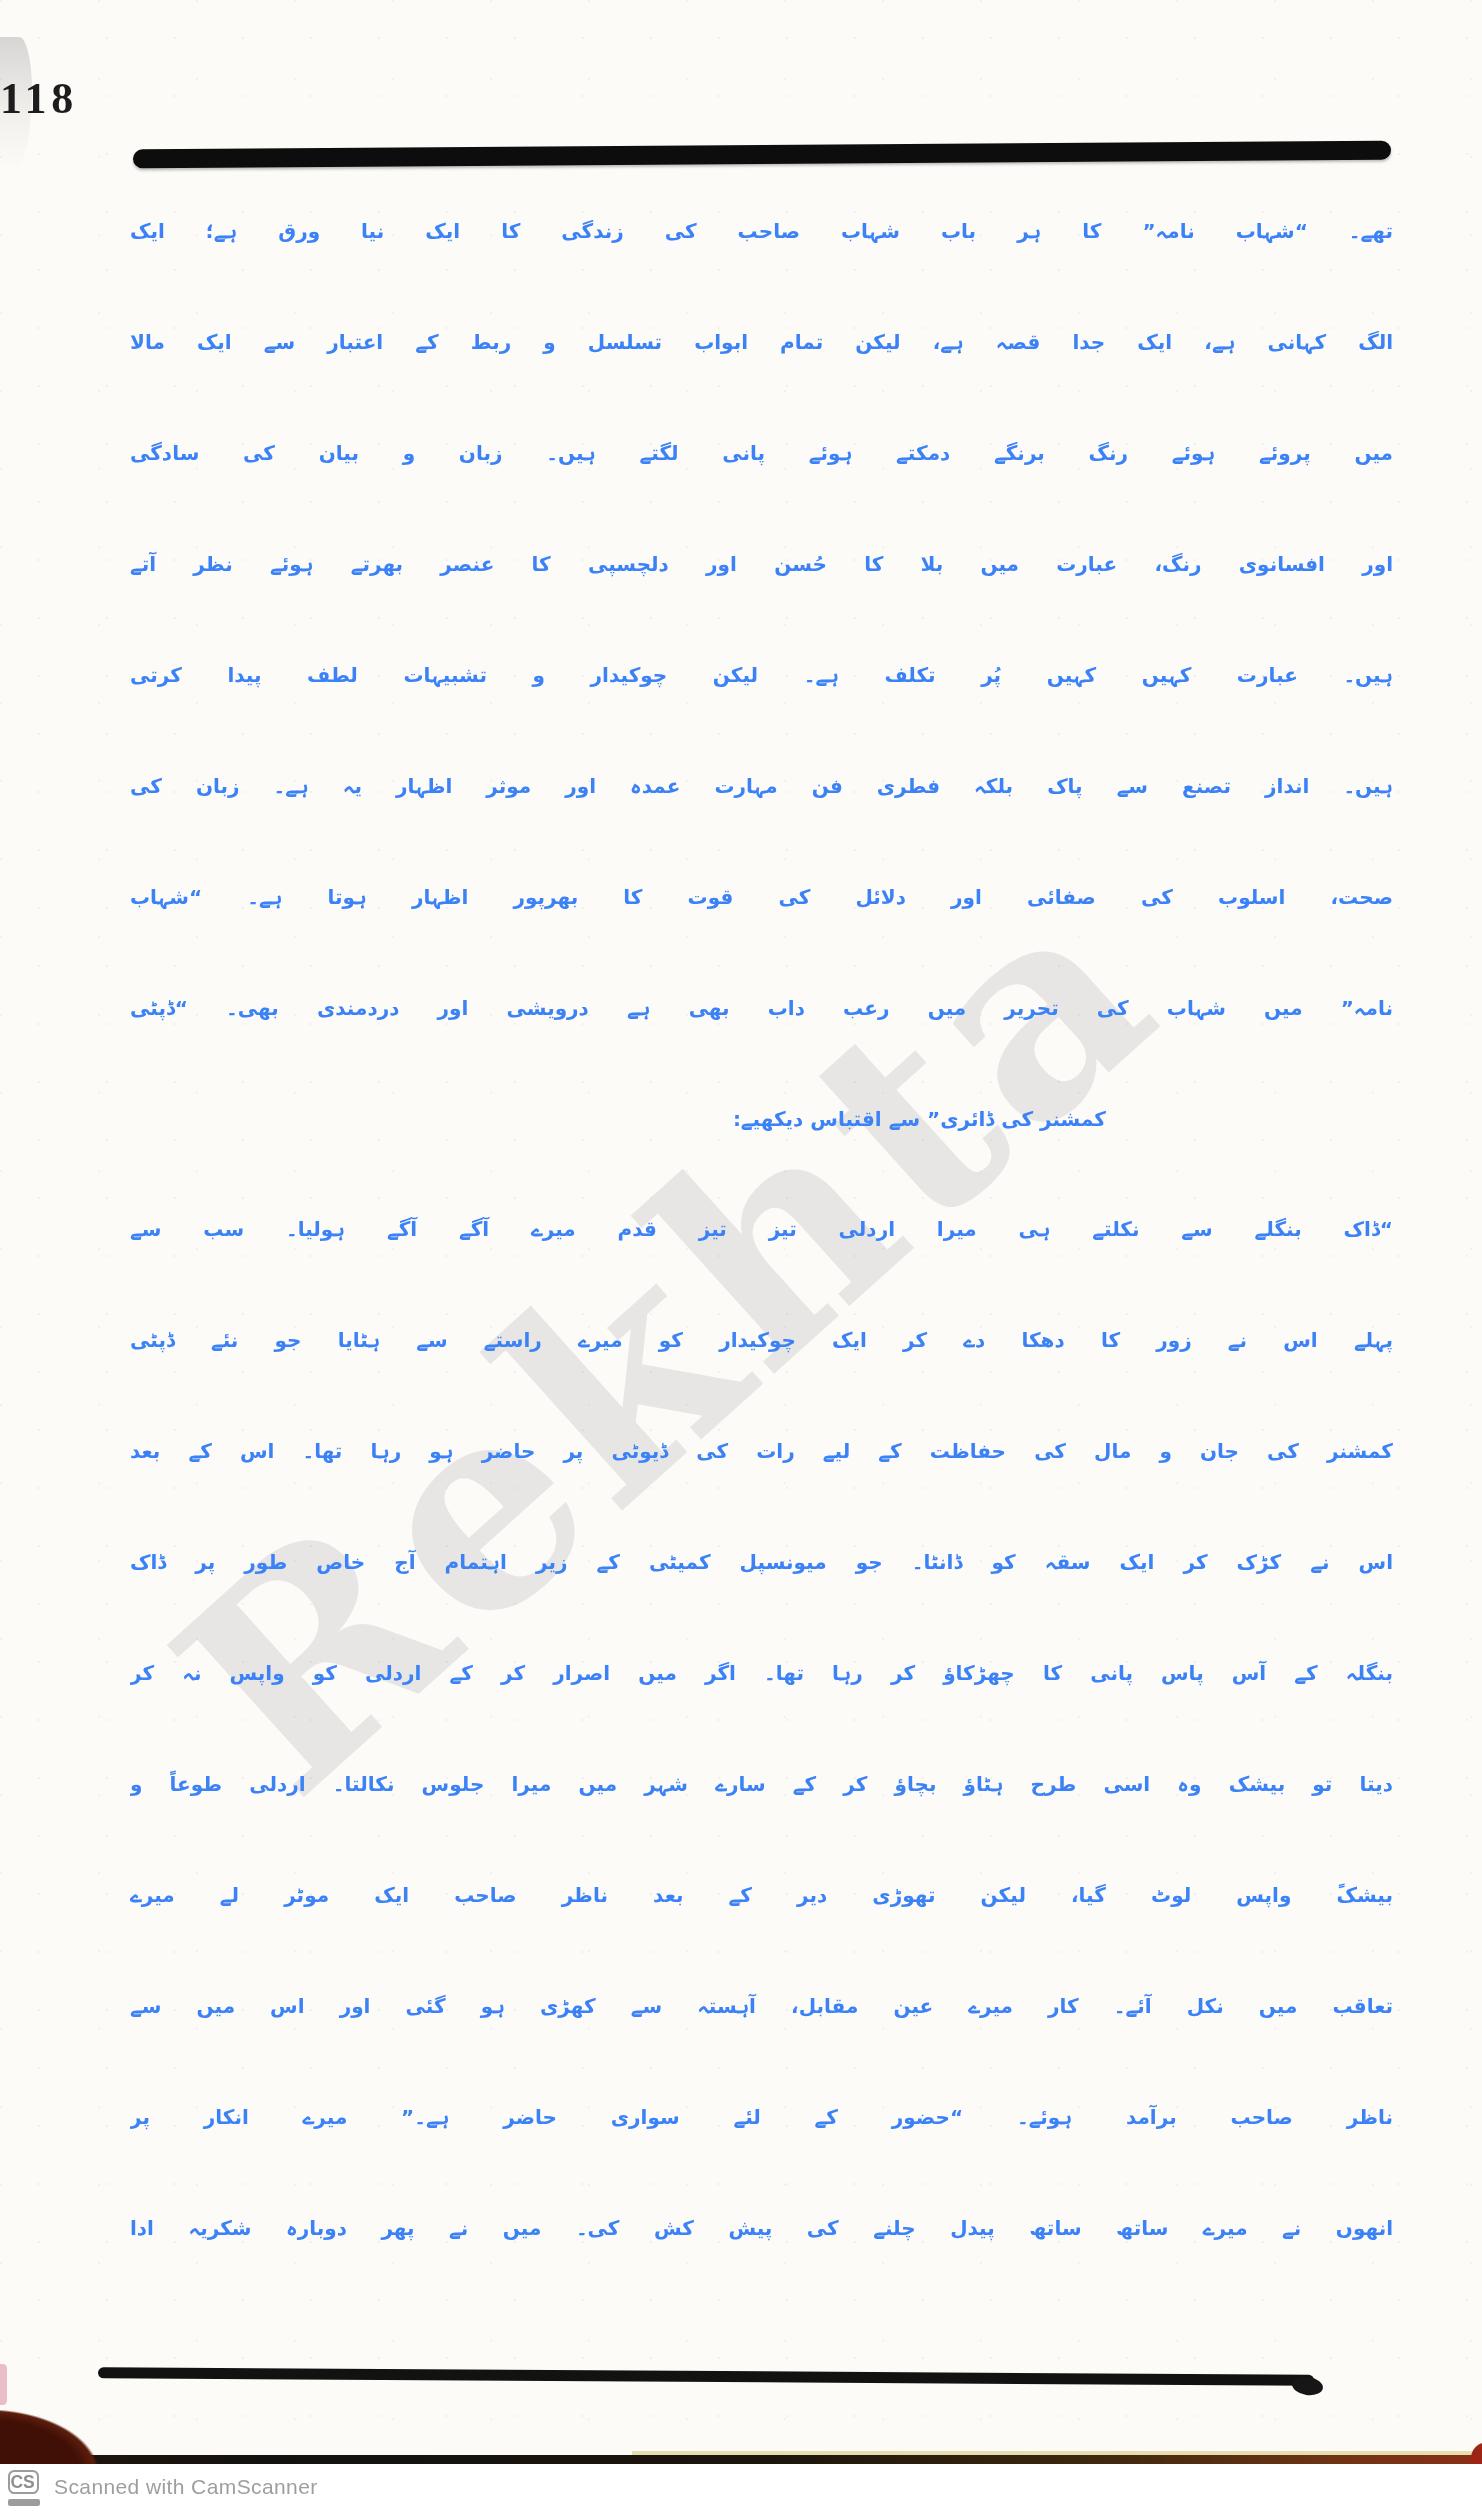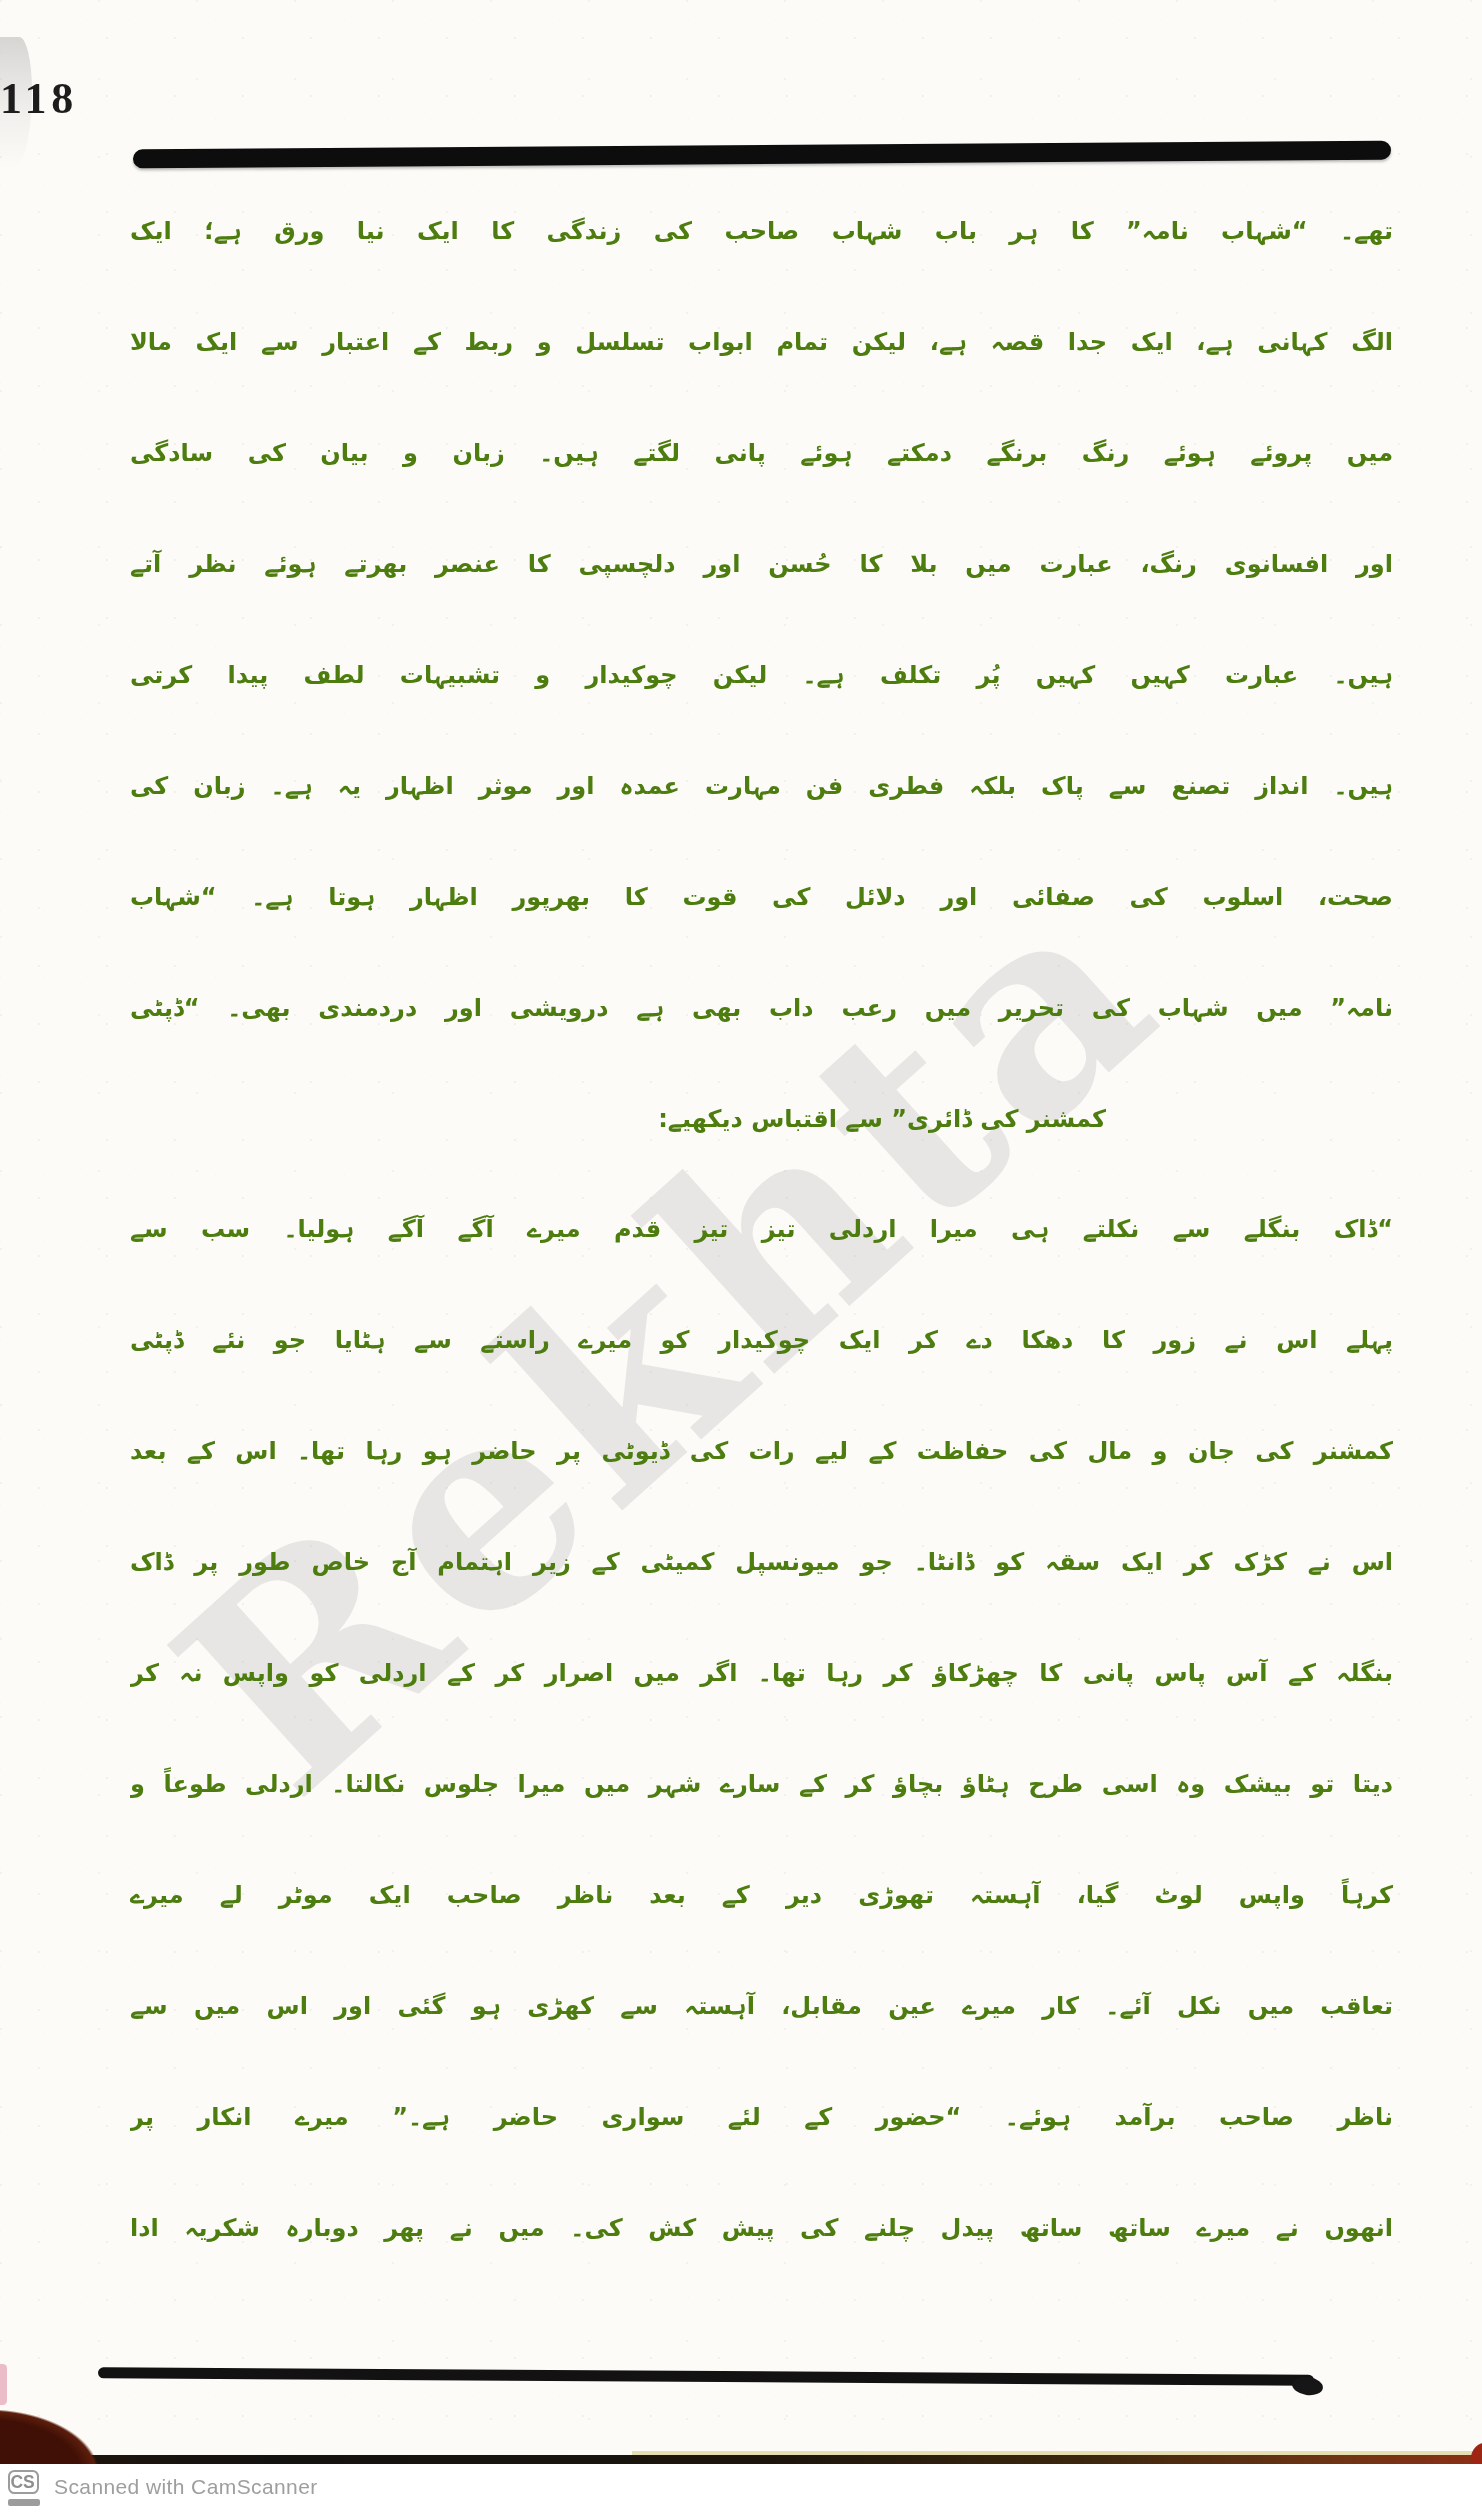--- a/index.html
+++ b/index.html
@@ -24,21 +24,21 @@
     letter-spacing:4.9px;color:#1d1d1d;}
 
   .top-rule{position:absolute;left:133px;top:145px;width:1258px;height:19px;background:#0d0d0d;
     border-radius:9.8px;transform:rotate(-0.4deg);box-shadow:0 2.1px 2.8px rgba(0,0,0,0.25);}
 
   .watermark{position:absolute;left:667px;top:1337px;transform:translate(-50%,-50%) rotate(-42deg);
     font-family:"DejaVu Serif", serif;font-weight:700;font-size:281px;letter-spacing:9.8px;
     color:rgba(125,125,125,0.16);white-space:nowrap;z-index:1;}
 
   .line{position:absolute;left:130px;width:1263px;height:93px;line-height:93px;direction:rtl;
-    font-family:"DejaVu Sans", sans-serif;font-weight:700;font-size:24px;color:#4d7c0f;
+    font-family:"DejaVu Sans", sans-serif;font-weight:700;font-size:20px;color:#3b82f6;
     text-align:justify;text-align-last:justify;overflow:hidden;z-index:3;}
   .line.short{width:976px;padding-right:288px;text-align-last:right;}
 
   .bottom-rule{position:absolute;left:98px;top:2371px;width:1216px;height:10.5px;background:#121212;
     border-radius:5.6px;transform:rotate(0.35deg);}
   .bottom-rule-knob{position:absolute;left:1292px;top:2377px;width:31px;height:18px;background:#161616;
     border-radius:50%;transform:rotate(8deg);}
 
   .edge-sliver-left{position:absolute;left:0;top:2364px;width:7px;height:41px;background:#e4a3b4;
     opacity:.7;border-radius:0 4.2px 4.2px 0;}
@@ -83,21 +83,21 @@
   <div class="line" style="top:740px">ہیں۔ انداز تصنع سے پاک بلکہ فطری فن مہارت عمدہ اور موثر اظہار یہ ہے۔ زبان کی</div>
   <div class="line" style="top:851px">صحت، اسلوب کی صفائی اور دلائل کی قوت کا بھرپور اظہار ہوتا ہے۔ “شہاب</div>
   <div class="line" style="top:962px">نامہ” میں شہاب کی تحریر میں رعب داب بھی ہے درویشی اور دردمندی بھی۔ “ڈپٹی</div>
   <div class="line short" style="top:1073px">کمشنر کی ڈائری” سے اقتباس دیکھیے:</div>
   <div class="line" style="top:1183px">“ڈاک بنگلے سے نکلتے ہی میرا اردلی تیز تیز قدم میرے آگے آگے ہولیا۔ سب سے</div>
   <div class="line" style="top:1294px">پہلے اس نے زور کا دھکا دے کر ایک چوکیدار کو میرے راستے سے ہٹایا جو نئے ڈپٹی</div>
   <div class="line" style="top:1405px">کمشنر کی جان و مال کی حفاظت کے لیے رات کی ڈیوٹی پر حاضر ہو رہا تھا۔ اس کے بعد</div>
   <div class="line" style="top:1516px">اس نے کڑک کر ایک سقہ کو ڈانٹا۔ جو میونسپل کمیٹی کے زیر اہتمام آج خاص طور پر ڈاک</div>
   <div class="line" style="top:1627px">بنگلہ کے آس پاس پانی کا چھڑکاؤ کر رہا تھا۔ اگر میں اصرار کر کے اردلی کو واپس نہ کر</div>
   <div class="line" style="top:1738px">دیتا تو بیشک وہ اسی طرح ہٹاؤ بچاؤ کر کے سارے شہر میں میرا جلوس نکالتا۔ اردلی طوعاً و</div>
-  <div class="line" style="top:1849px">کرہاً واپس لوٹ گیا، آہستہ تھوڑی دیر کے بعد ناظر صاحب ایک موٹر لے میرے</div>
+  <div class="line" style="top:1849px">بیشکً واپس لوٹ گیا، لیکن تھوڑی دیر کے بعد ناظر صاحب ایک موٹر لے میرے</div>
   <div class="line" style="top:1960px">تعاقب میں نکل آئے۔ کار میرے عین مقابل، آہستہ سے کھڑی ہو گئی اور اس میں سے</div>
   <div class="line" style="top:2071px">ناظر صاحب برآمد ہوئے۔ “حضور کے لئے سواری حاضر ہے۔” میرے انکار پر</div>
   <div class="line" style="top:2182px">انھوں نے میرے ساتھ ساتھ پیدل چلنے کی پیش کش کی۔ میں نے پھر دوبارہ شکریہ ادا</div>
 
   <div class="bottom-rule"></div>
   <div class="bottom-rule-knob"></div>
 
   <div class="edge-sliver-left"></div>
   <div class="yellow-tint"></div>
   <div class="page-bottom-edge"></div>

